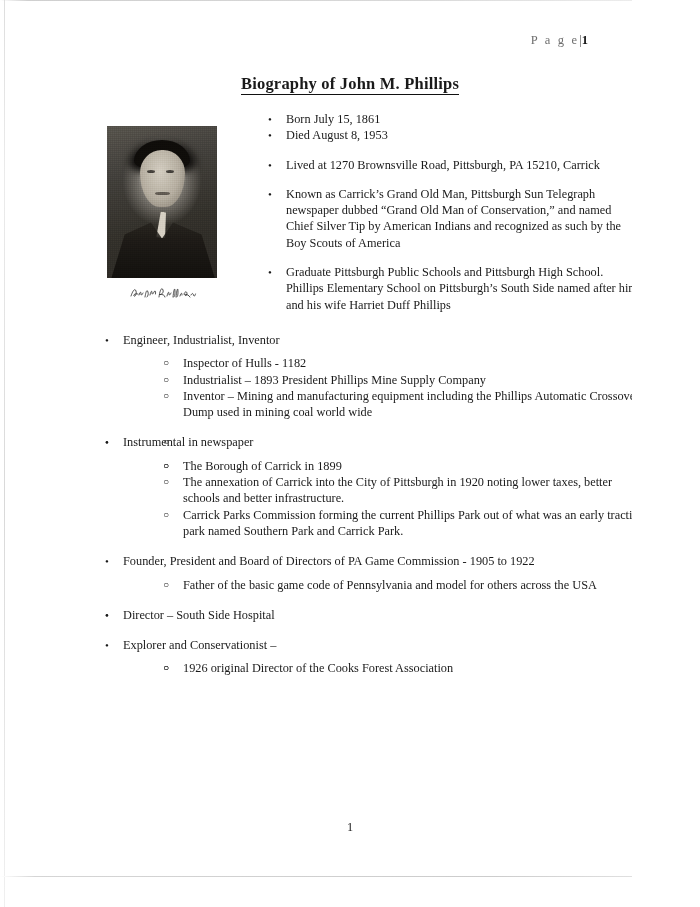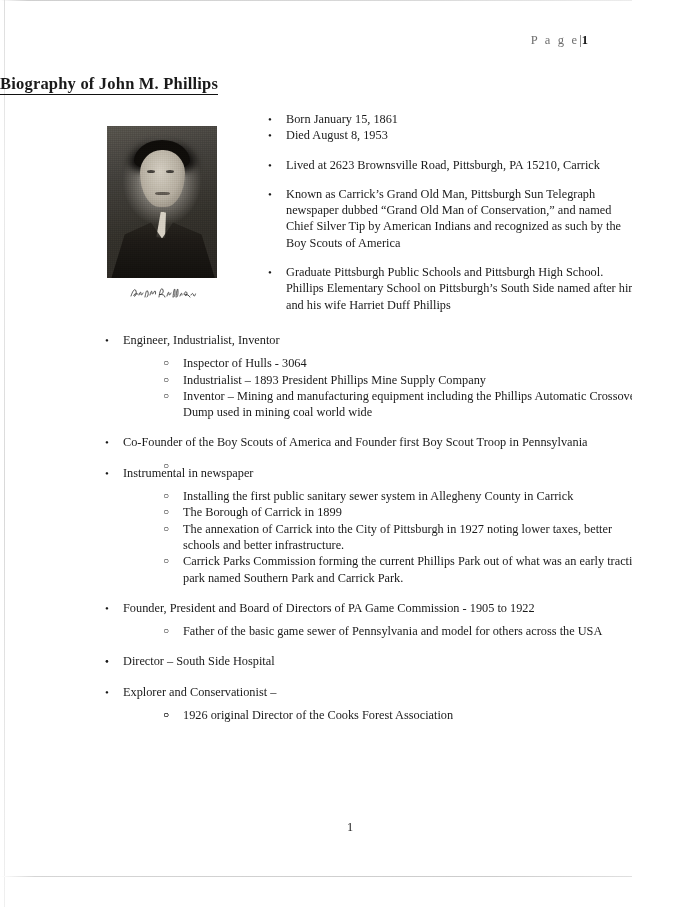--- a/index.html
+++ b/index.html
@@ -57,20 +57,21 @@
     color: #555;
     letter-spacing: 0;
   }
 
   
   .doc-title {
     position: absolute;
     top: 74px;
     left: 0;
     width: 700px;
+    text-align: center;
     font-size: 16.5px;
     font-weight: bold;
     letter-spacing: .2px;
   }
   .doc-title span {
     border-bottom: 1.6px solid #111;
     padding-bottom: 1px;
   }
 
   
@@ -261,59 +262,59 @@
         <path d="M55 9 C56 6, 58 6, 58 9 C58 11, 56 11, 55.5 9.5 C57 9, 60 10, 61 12"></path>
         <path d="M62 10 C63 8, 64 8, 64.5 10 C65 12, 66 11, 66.5 9"></path>
       </g>
     </svg>
   </div>
 
   <div class="block" id="intro-block">
     <ul class="lvl">
       <li class="tight">
         <span class="mk">•</span>
-        <span>Born January 15, 1861</span>
+        <span>Born July 15, 1861</span>
       </li>
       <li>
         <span class="mk">•</span>
         <span>Died August 8, 1953</span>
       </li>
       <li>
         <span class="mk">•</span>
-        <span>Lived at 2623 Brownsville Road, Pittsburgh, PA 15210, Carrick</span>
+        <span>Lived at 1270 Brownsville Road, Pittsburgh, PA 15210, Carrick</span>
       </li>
       <li>
         <span class="mk">•</span>
         <span>Known as Carrick’s Grand Old Man, Pittsburgh Sun Telegraph newspaper dubbed “Grand Old Man of Conservation,” and named Chief Silver Tip by American Indians and recognized as such by the Boy Scouts of America</span>
       </li>
       <li>
         <span class="mk">•</span>
         <span>Graduate Pittsburgh Public Schools and Pittsburgh High School. Phillips Elementary School on Pittsburgh’s South Side named after him and his wife Harriet Duff Phillips</span>
       </li>
     </ul>
   </div>
 
   <div class="block" id="body-block">
     <ul class="lvl" id="body-list">
         <li><span class="mk">•</span><span>Engineer, Industrialist, Inventor</span><ul class="sub">
-            <li><span class="mk">○</span><span>Inspector of Hulls - 3064</span></li>
+            <li><span class="mk">○</span><span>Inspector of Hulls - 1182</span></li>
             <li><span class="mk">○</span><span>Industrialist – 1893 President Phillips Mine Supply Company</span></li>
             <li><span class="mk">○</span><span>Inventor – Mining and manufacturing equipment including the Phillips Automatic Crossover Dump used in mining coal  world wide</span></li>
           </ul></li>
-        <li><span class="mk">•</span><span>Co-Founder of the Boy Scouts of America and Founder first Boy Scout Troop in Pennsylvania</span><ul class="sub">
+        <li><span class="mk">•</span><ul class="sub">
             <li><span class="mk">○</span></li>
           </ul></li>
         <li><span class="mk">•</span><span>Instrumental in newspaper</span><ul class="sub">
-            <li><span class="mk">○</span><span>Installing the first public sanitary sewer system in Allegheny County in Carrick</span></li>
+            <li><span class="mk">○</span></li>
             <li><span class="mk">○</span><span>The Borough of Carrick in 1899</span></li>
-            <li><span class="mk">○</span><span>The annexation of Carrick into the City of Pittsburgh in 1927 noting lower taxes, better schools and better infrastructure.</span></li>
+            <li><span class="mk">○</span><span>The annexation of Carrick into the City of Pittsburgh in 1920 noting lower taxes, better schools and better infrastructure.</span></li>
             <li><span class="mk">○</span><span>Carrick Parks Commission forming the current Phillips Park out of what was an early traction park named Southern Park and Carrick Park.</span></li>
           </ul></li>
         <li><span class="mk">•</span><span>Founder, President and Board of Directors of PA Game Commission - 1905 to 1922</span><ul class="sub">
-            <li><span class="mk">○</span><span>Father of the basic game sewer of Pennsylvania and model for others across the USA</span></li>
+            <li><span class="mk">○</span><span>Father of the basic game code of Pennsylvania and model for others across the USA</span></li>
           </ul></li>
         <li><span class="mk">•</span></li>
         <li><span class="mk">•</span><span>Director – South Side Hospital</span></li>
         <li><span class="mk">•</span><span>Explorer and Conservationist –</span><ul class="sub">
             <li><span class="mk">○</span></li>
             <li><span class="mk">○</span><span>1926 original Director of the Cooks Forest Association</span></li>
           </ul></li>
       </ul>
   </div>
 

